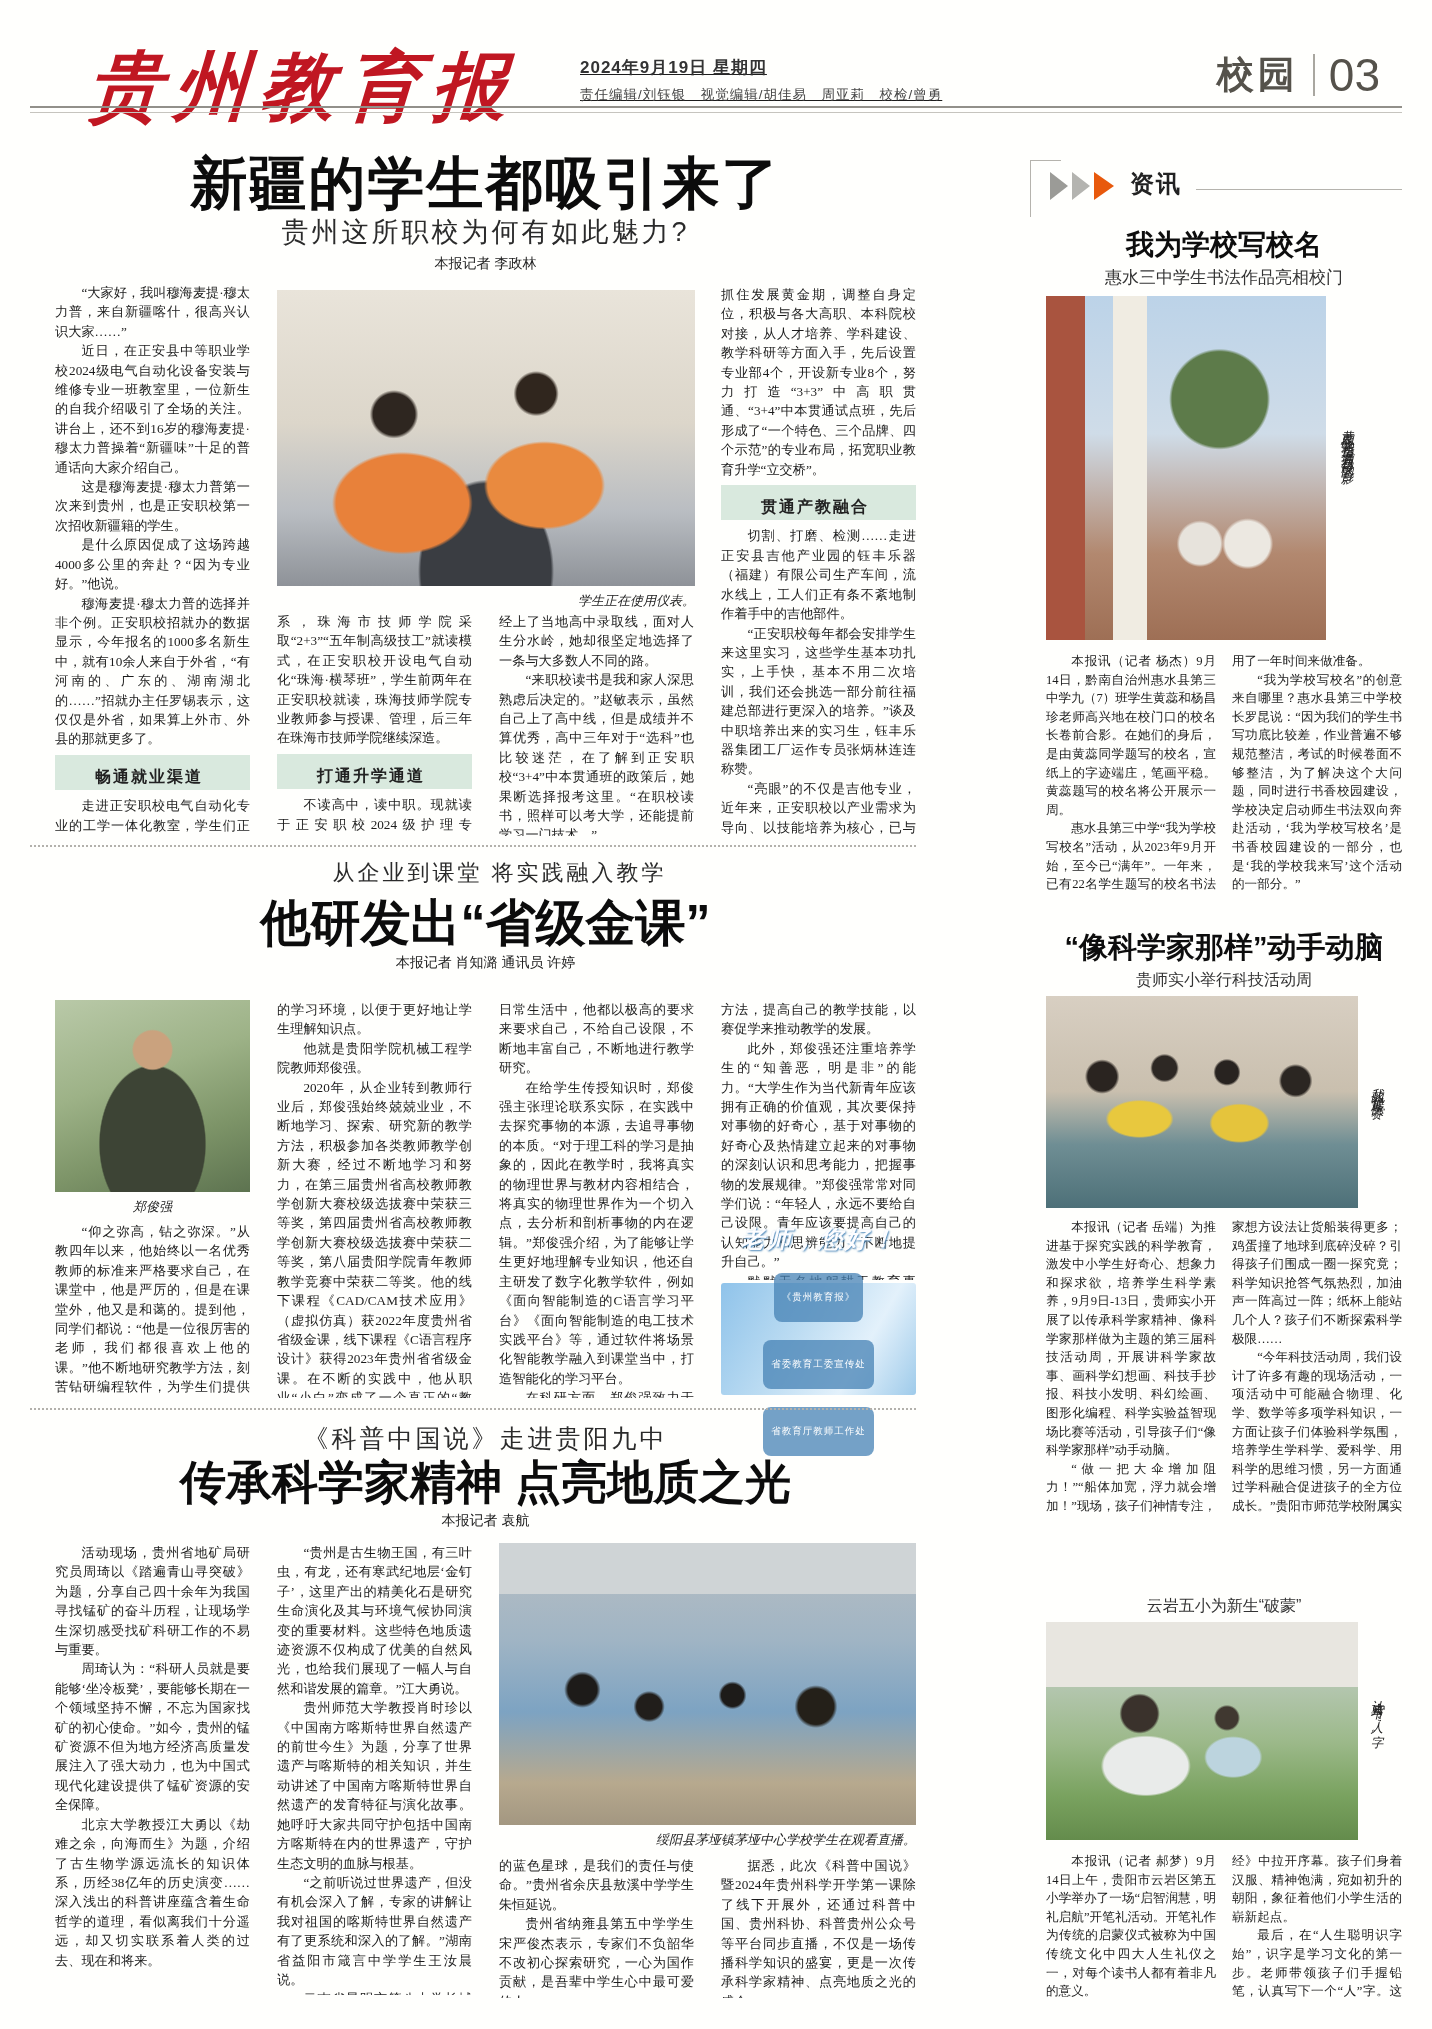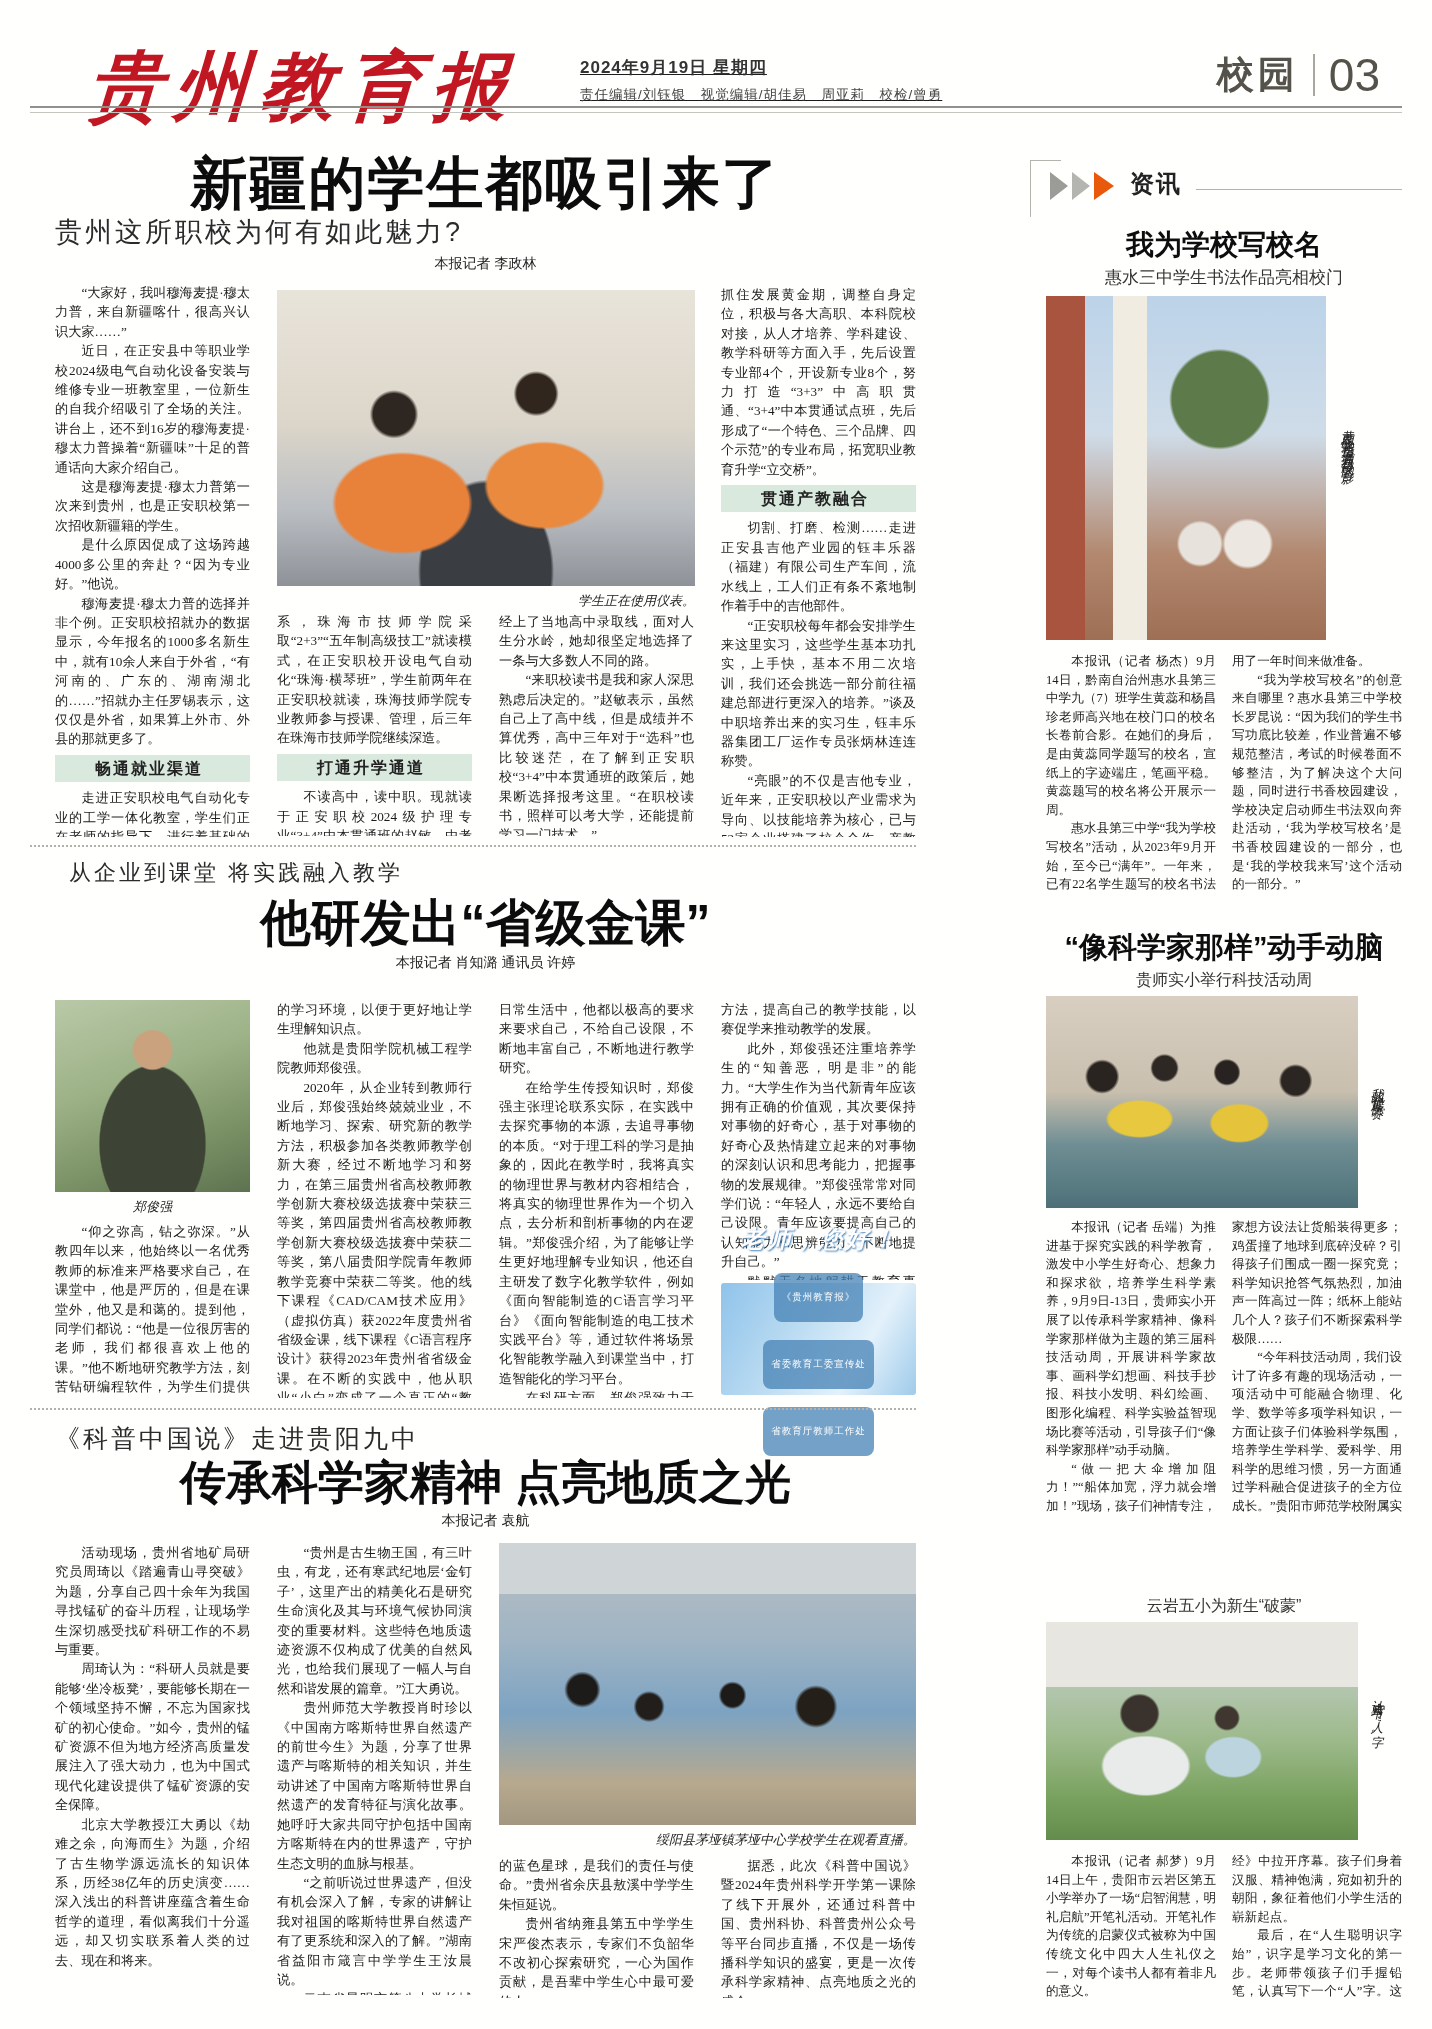--- a/index.html
+++ b/index.html
@@ -16,22 +16,22 @@
            font-family:"Liberation Sans","DejaVu Sans",sans-serif;color:#55524b;}
   .secname{font-size:37px;font-weight:bold;letter-spacing:4px;}
   .secbar{width:2px;height:42px;background:#a9a7a0;}
   .pagenum{font-size:46px;font-weight:500;}
   .hrule{left:30px;top:106px;width:1372px;height:4px;border-top:2px solid #92908a;border-bottom:1px solid #c6c4be;}
   
   .col{font-size:13.2px;line-height:19.4px;text-align:justify;overflow:hidden;}
   .col p{margin:0;text-indent:2em;}
   .col p.no-indent{text-indent:0;}
   .banner{margin:6px 0 6px 0;background:#d9e9de;font-family:"Liberation Sans","DejaVu Sans",sans-serif;
-          font-weight:bold;font-size:16px;color:#222;padding:4px 0 4px 40px;letter-spacing:2px;}
-  .kicker{font-family:"Liberation Sans","DejaVu Sans",sans-serif;color:#2b2b2b;letter-spacing:3px;}
+          font-weight:bold;font-size:16px;color:#222;padding:12px 0 4px 40px;letter-spacing:2px;}
+  .kicker{font-family:"Liberation Sans","DejaVu Sans",sans-serif;color:#2b2b2b;text-align:center;letter-spacing:3px;}
   .headline{font-family:"Liberation Sans","DejaVu Sans",sans-serif;font-weight:900;color:#0c0c0c;
             text-align:center;white-space:nowrap;}
   .byline{font-family:"Liberation Sans","DejaVu Sans",sans-serif;font-size:14px;color:#222;text-align:center;}
   .caption{font-style:italic;font-size:13px;color:#222;}
   .vcaption{writing-mode:vertical-rl;font-style:italic;font-size:12.5px;color:#222;letter-spacing:3px;}
   .dotted{border-top:2px dotted #b3b1ac;height:0;}
   .photo{overflow:hidden;}
   
   .zx-corner{left:1030px;top:160px;width:30px;height:56px;border-left:1px solid #b5b3ad;border-top:1px solid #b5b3ad;}
   .zx-rule{left:1196px;top:189px;width:206px;height:1px;background:#b5b3ad;}

